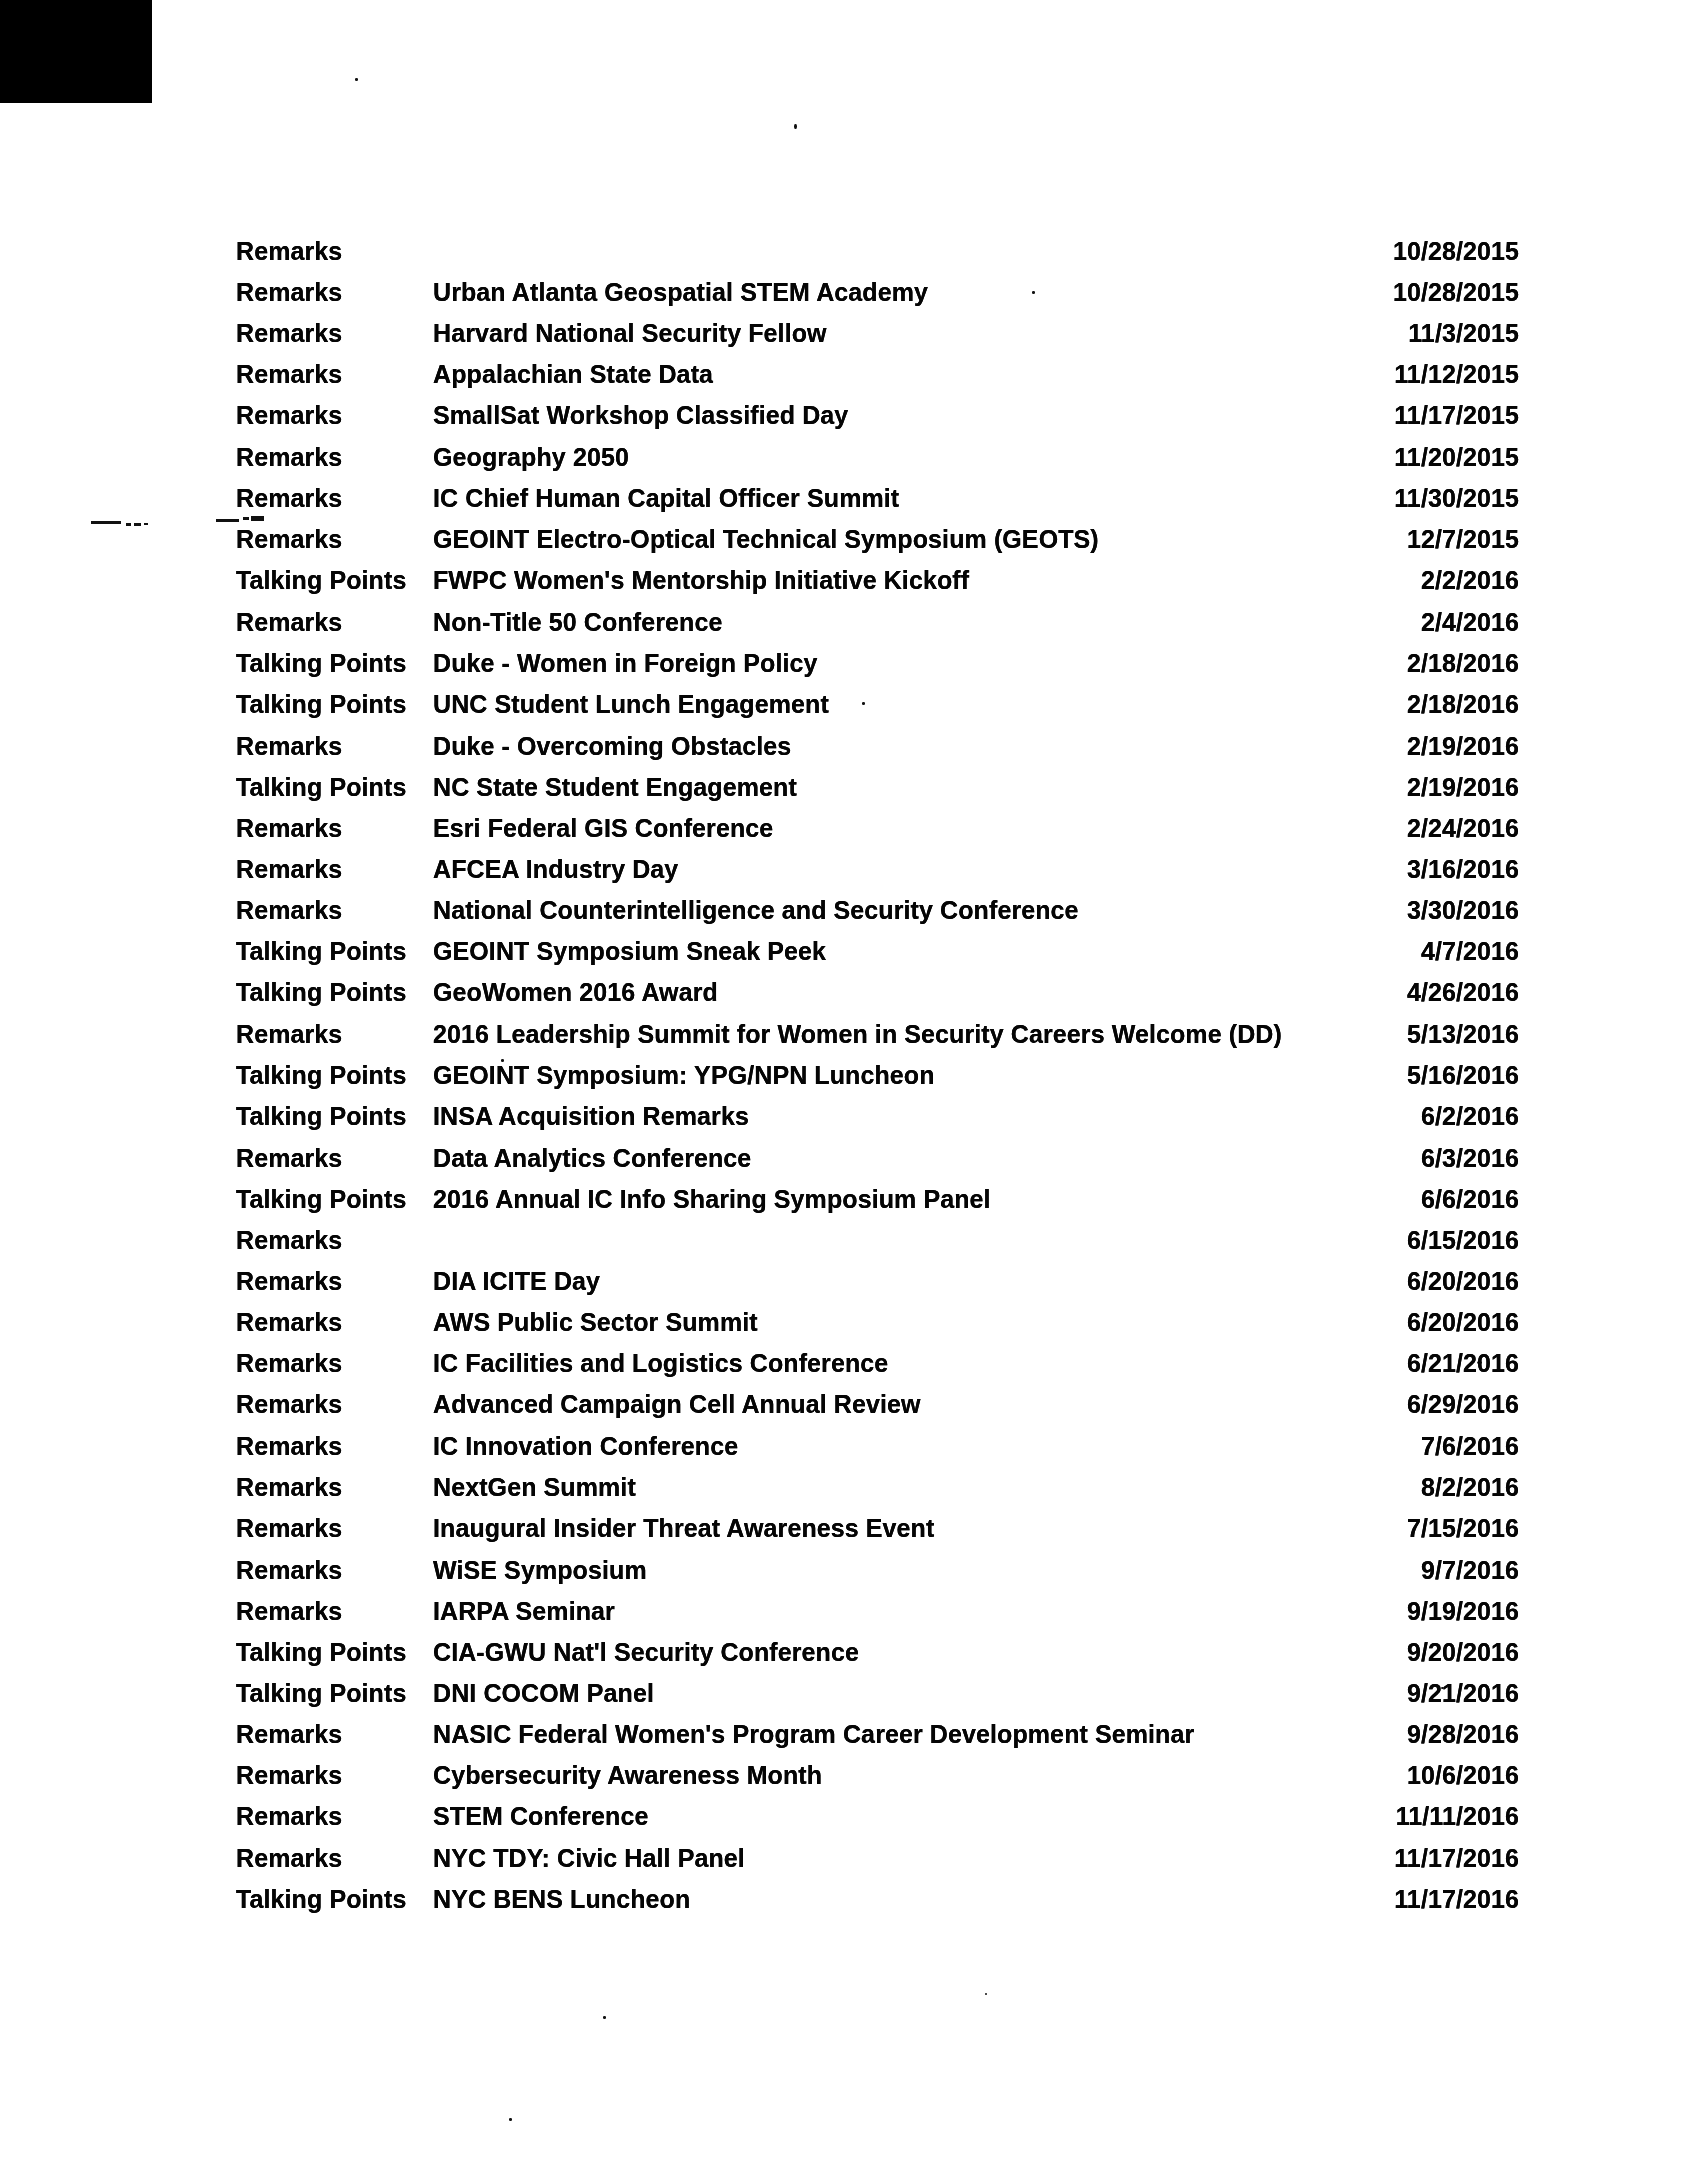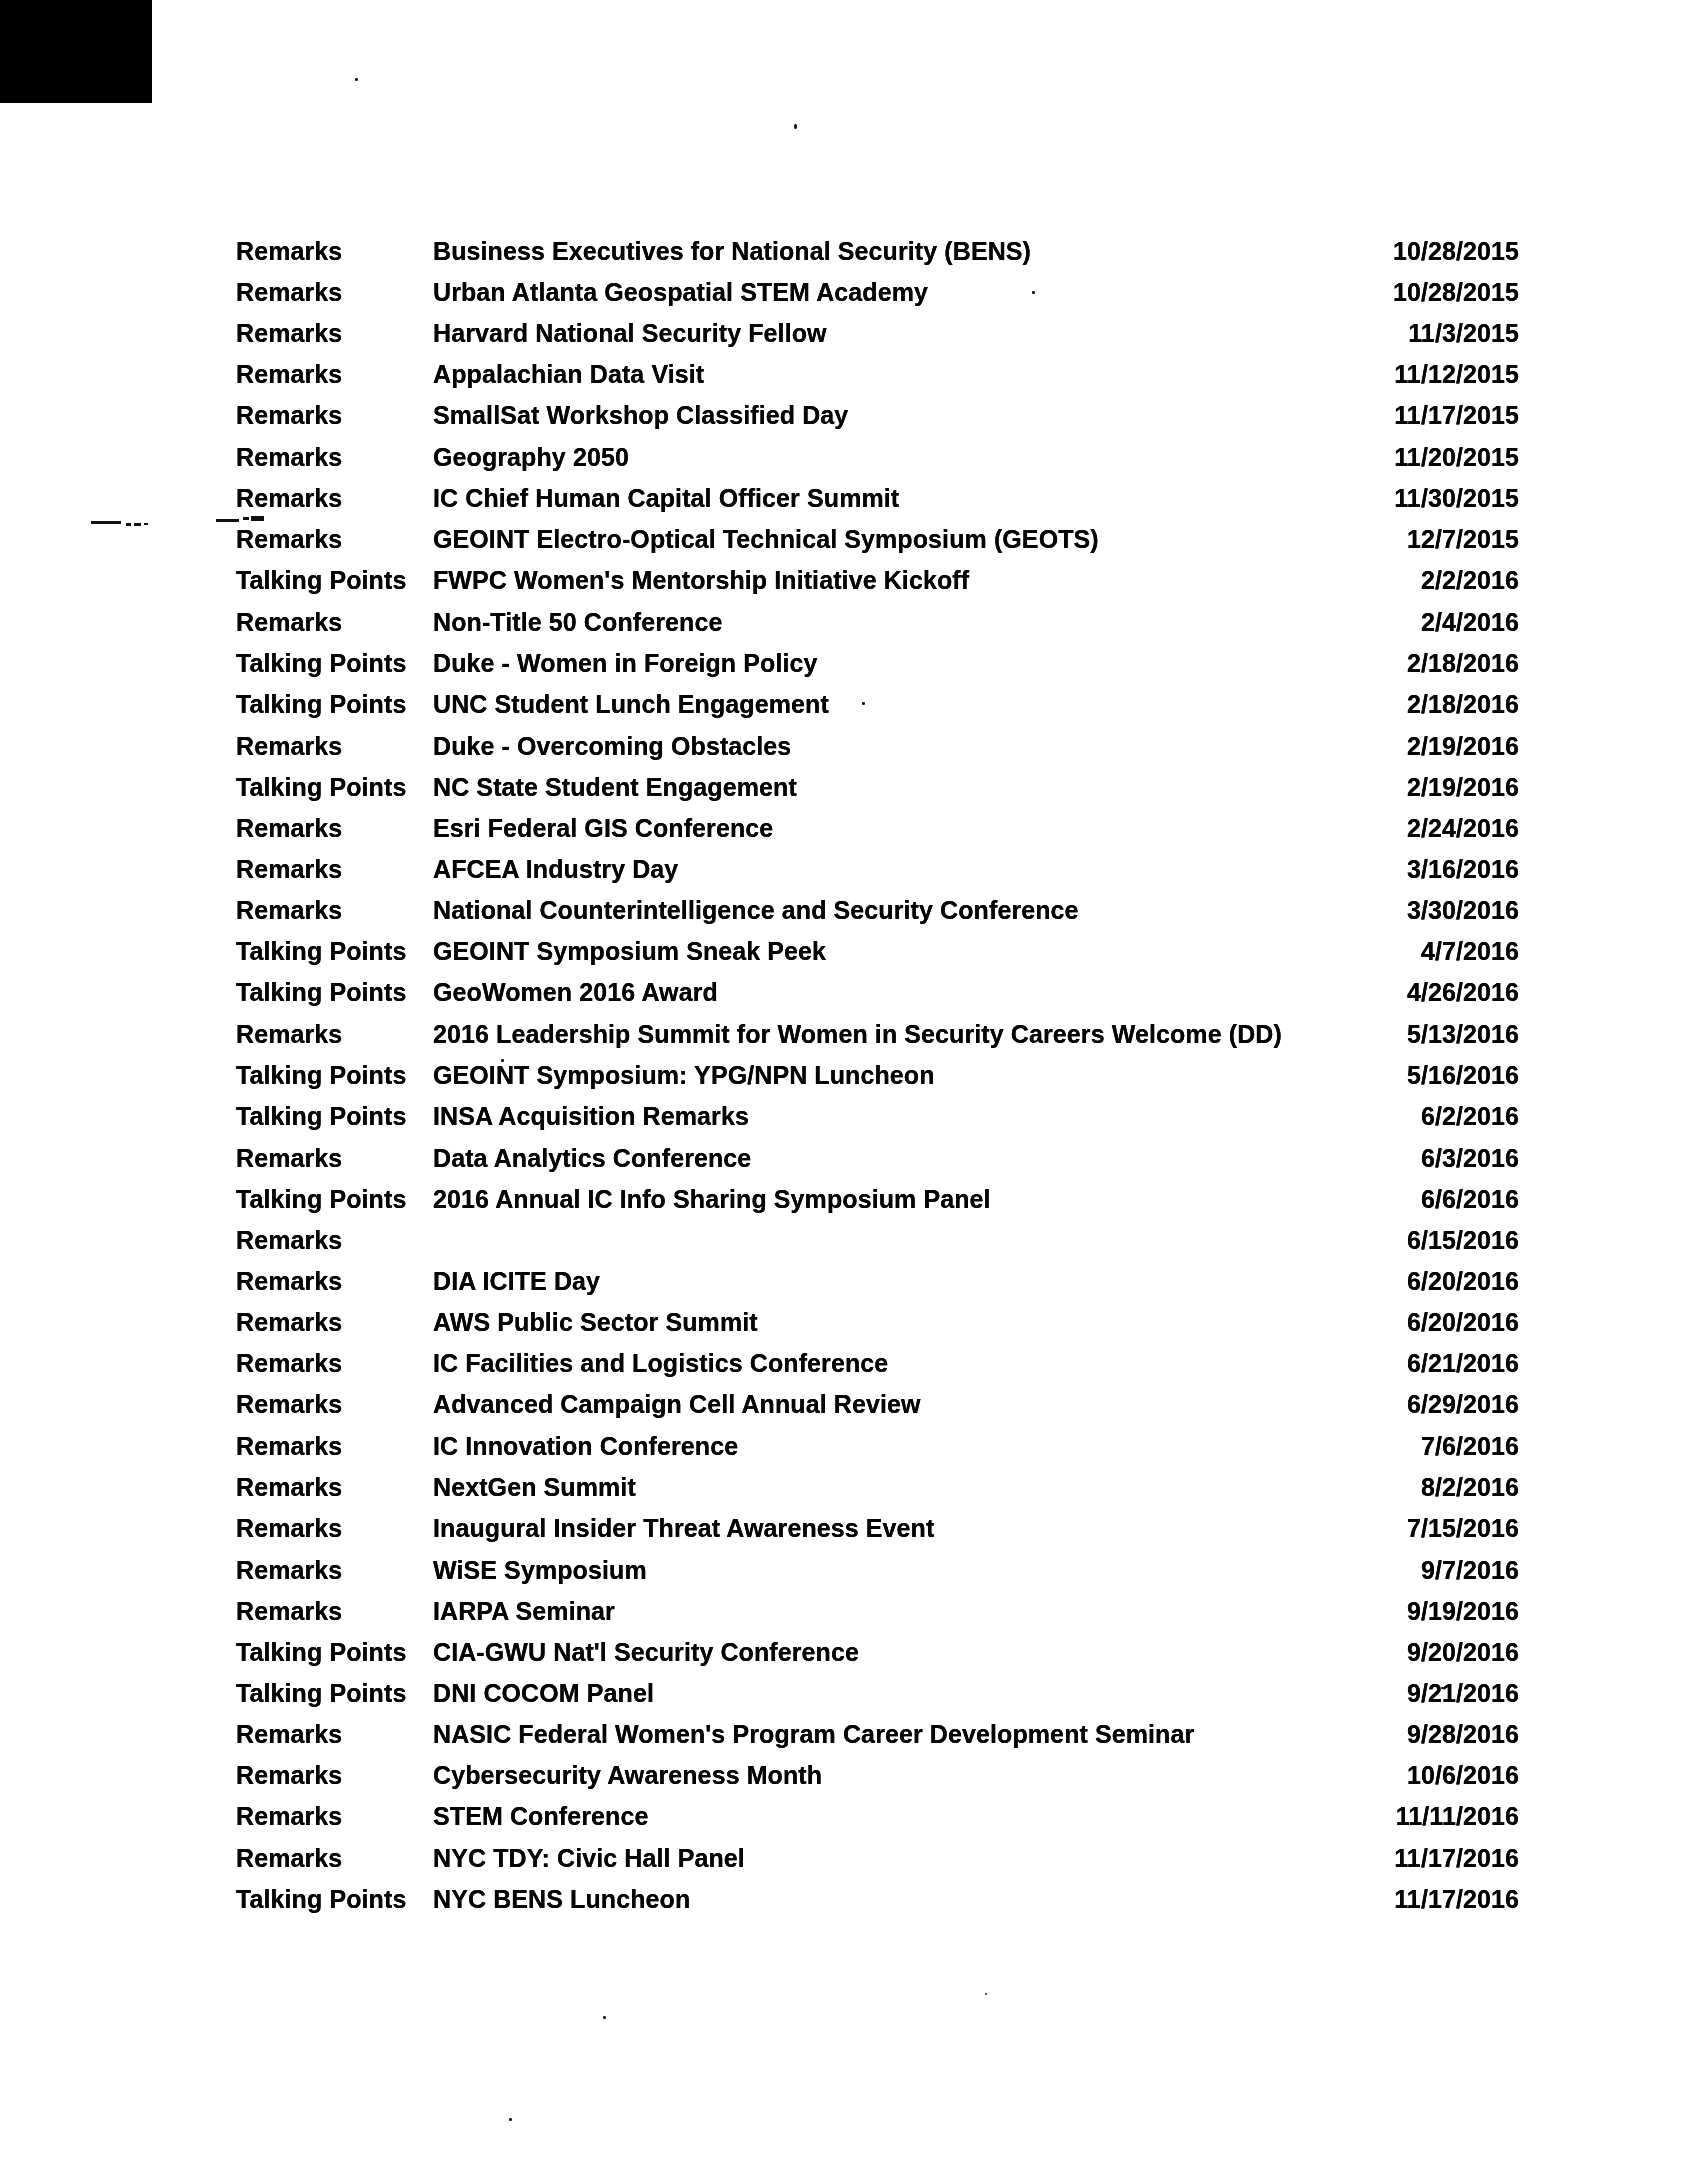--- a/index.html
+++ b/index.html
@@ -93,39 +93,38 @@
   <div class="artifact speck sp5"></div>
   <div class="artifact speck sp6"></div>
   <div class="artifact speck sp7"></div>
   <div class="artifact speck sp8"></div>
   <div class="artifact speck sp9"></div>
   <div class="artifact speck sp10"></div>
 
   <div class="events-table" id="events-table">
     <div class="event-row" style="top: 237px;">
       <span class="cell cell-type">Remarks</span>
-      <span class="cell cell-event">Business Executives for National Security (BENS)</span>
       <span class="cell cell-date">10/28/2015</span>
     </div>
 
     <div class="event-row" style="top: 278px;">
       <span class="cell cell-type">Remarks</span>
       <span class="cell cell-event">Urban Atlanta Geospatial STEM Academy</span>
       <span class="cell cell-date">10/28/2015</span>
     </div>
 
     <div class="event-row" style="top: 319px;">
       <span class="cell cell-type">Remarks</span>
       <span class="cell cell-event">Harvard National Security Fellow</span>
       <span class="cell cell-date">11/3/2015</span>
     </div>
 
     <div class="event-row" style="top: 360px;">
       <span class="cell cell-type">Remarks</span>
-      <span class="cell cell-event">Appalachian Data Visit</span>
+      <span class="cell cell-event">Appalachian State Data</span>
       <span class="cell cell-date">11/12/2015</span>
     </div>
 
     <div class="event-row" style="top: 401px;">
       <span class="cell cell-type">Remarks</span>
       <span class="cell cell-event">SmallSat Workshop Classified Day</span>
       <span class="cell cell-date">11/17/2015</span>
     </div>
 
     <div class="event-row" style="top: 443px;">

